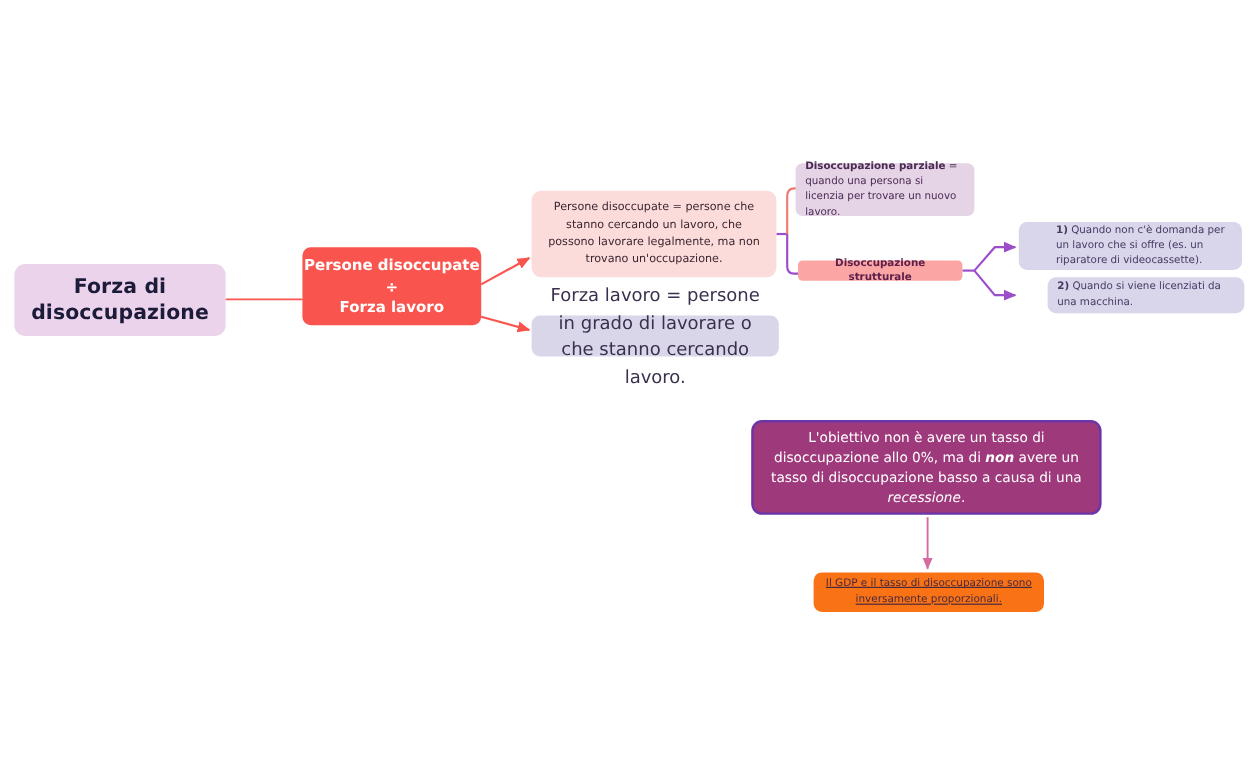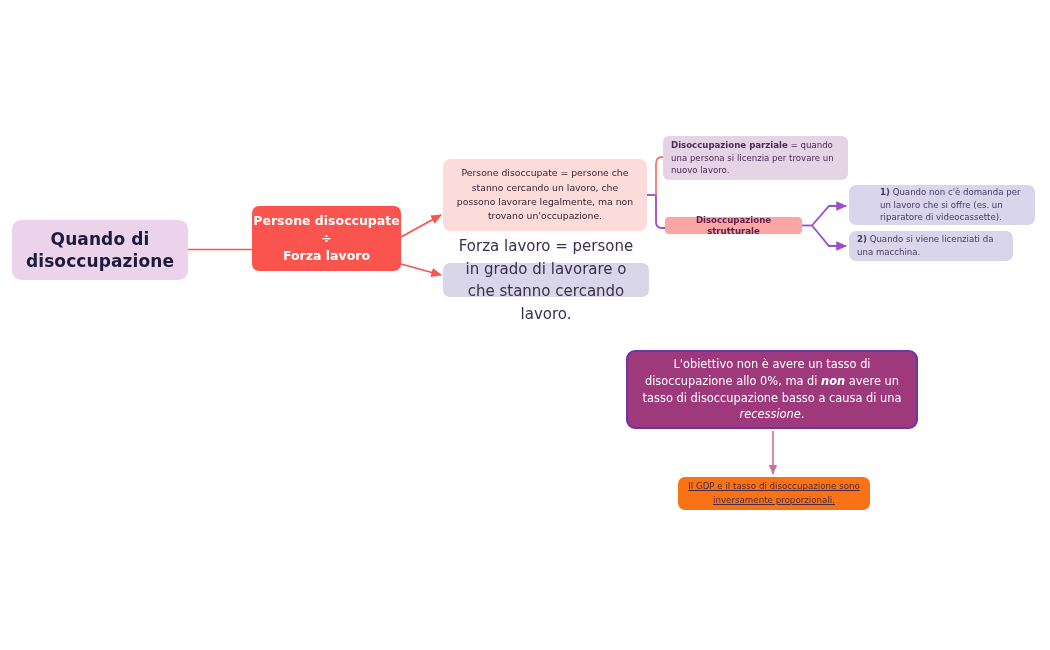--- a/index.html
+++ b/index.html
@@ -93,21 +93,21 @@
     color: #3a2f4d;
     font-size: 15px;
     line-height: 1.5;
     padding: 4px 8px;
   }
 
   
   .n-parziale {
     left: 663px;
     top: 136px;
-    width: 185px;
+    width: 149px;
     height: 44px;
     background: #e5d3e6;
     border-radius: 6px;
     color: #4a2b53;
     font-size: 8.6px;
     line-height: 1.48;
     padding: 5px 8px;
     justify-content: flex-start;
     text-align: left;
   }
@@ -134,21 +134,21 @@
     border-radius: 7px;
     color: #463a63;
     font-size: 8.6px;
     line-height: 1.5;
     padding: 5px 8px;
     justify-content: flex-start;
     text-align: left;
   }
   .n-cause .inner { width: 100%; }
   .n-cause-1 { left: 849px; top: 185px; width: 186px; height: 40px; padding-left: 31px; }
-  .n-cause-2 { left: 849px; top: 231px; width: 164px; height: 30px; }
+  .n-cause-2 { left: 873px; top: 231px; width: 164px; height: 30px; }
 
   
   .n-goal {
     left: 626px;
     top: 350px;
     width: 292px;
     height: 79px;
     background: #9e3a7c;
     border: 2.5px solid #6b34a8;
     border-radius: 9px;
@@ -210,21 +210,21 @@
 
     <line x1="802" y1="225.5" x2="812" y2="225.5" stroke="#9b4dca" stroke-width="1.8"></line>
     <polyline points="812,225.5 829,206 846,206" stroke="#9b4dca" stroke-width="1.8" fill="none" marker-end="url(#arrowPurple)"></polyline>
     <polyline points="812,225.5 829,246 846,246" stroke="#9b4dca" stroke-width="1.8" fill="none" marker-end="url(#arrowPurple)"></polyline>
 
     <line x1="773" y1="431" x2="773" y2="474" stroke="#d46a9f" stroke-width="1.6" marker-end="url(#arrowPink)"></line>
   </svg>
 
   <div class="node n-root">
     <div class="inner">
-      <div>Quando di</div>
+      <div>Forza di</div>
       <div>disoccupazione</div>
     </div>
   </div>
 
   <div class="node n-formula">
     <div class="inner">
       <div>Persone disoccupate</div>
       <div>÷</div>
       <div>Forza lavoro</div>
     </div>

